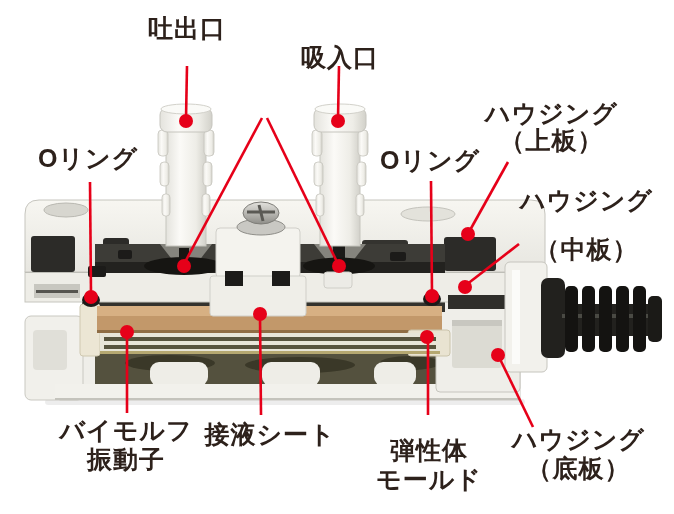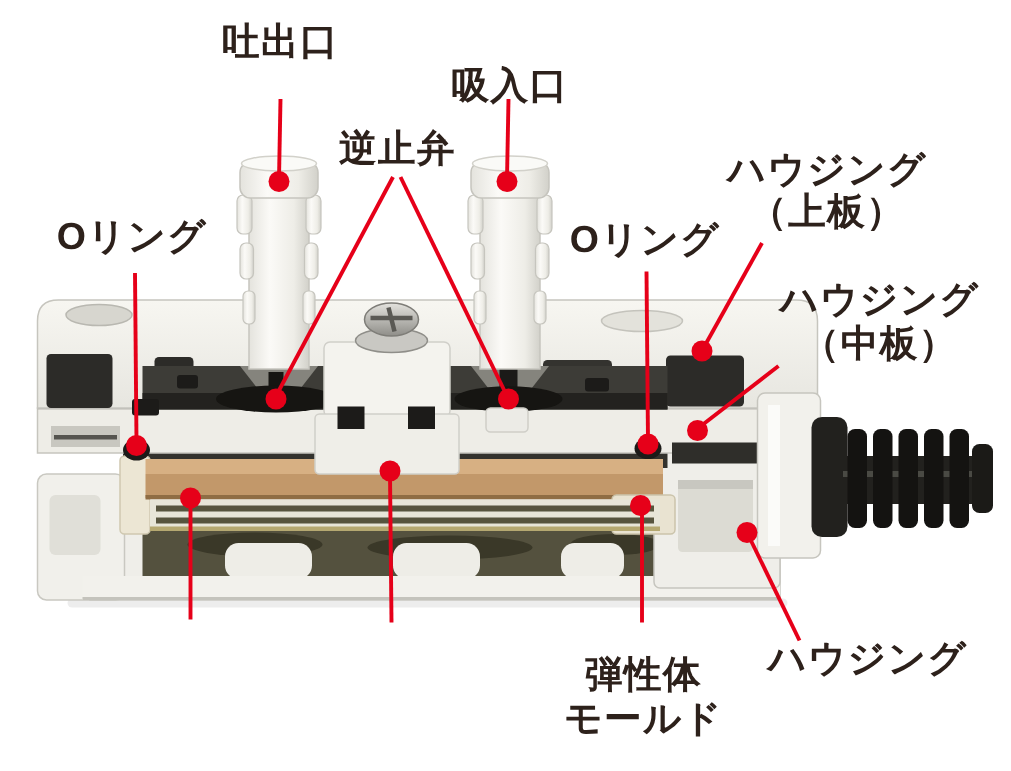--- a/index.html
+++ b/index.html
@@ -218,40 +218,45 @@
       <circle cx="260" cy="314" r="7"></circle>
       <circle cx="427" cy="337" r="7"></circle>
       <circle cx="498" cy="355" r="7"></circle>
     </g>
   </svg>
 
   <div class="label centered" style="left:187px; top:14px;">吐出口</div>
 
   <div class="label centered" style="left:340px; top:31px;margin-top:12px;">吸入口</div>
 
-  <div class="label centered" style="left:265px; top:85px;">逆止弁</div>
 
   <div class="label centered" style="left:88px; top:144px;">Oリング</div>
 
   <div class="label centered" style="left:430px; top:146px;">Oリング</div>
 
   <div class="label" style="left:485px; top:99px;">
     <span style="display:block;">ハウジング</span>
     <span style="display:block;font-family:Liberation Mono, monospace;">（上板）</span>
   </div>
 
   <div class="label" style="left:520px; top:186px;">
     <span style="display:block;">ハウジング</span>
-    <span style="display:block;">（中板）</span>
-  </div>
-
-
+    <span style="display:block;margin-top:20px;">（中板）</span>
+  </div>
+
+  <div class="label centered" style="left:126px; top:416px;">
+    <span style="display:block;">バイモルフ</span>
+    <span style="display:block;">振動子</span>
+  </div>
+
+  <div class="label centered" style="left:270px; top:420px;">接液シート</div>
 
   <div class="label centered" style="left:429px; top:436px;">
     <span style="display:block;">弾性体</span>
     <span style="display:block;">モールド</span>
   </div>
 
   <div class="label" style="left:512px; top:425px;">
     <span style="display:block;">ハウジング</span>
+    <span style="display:block;">（底板）</span>
   </div>
 
 </div>
 
 </body></html>

